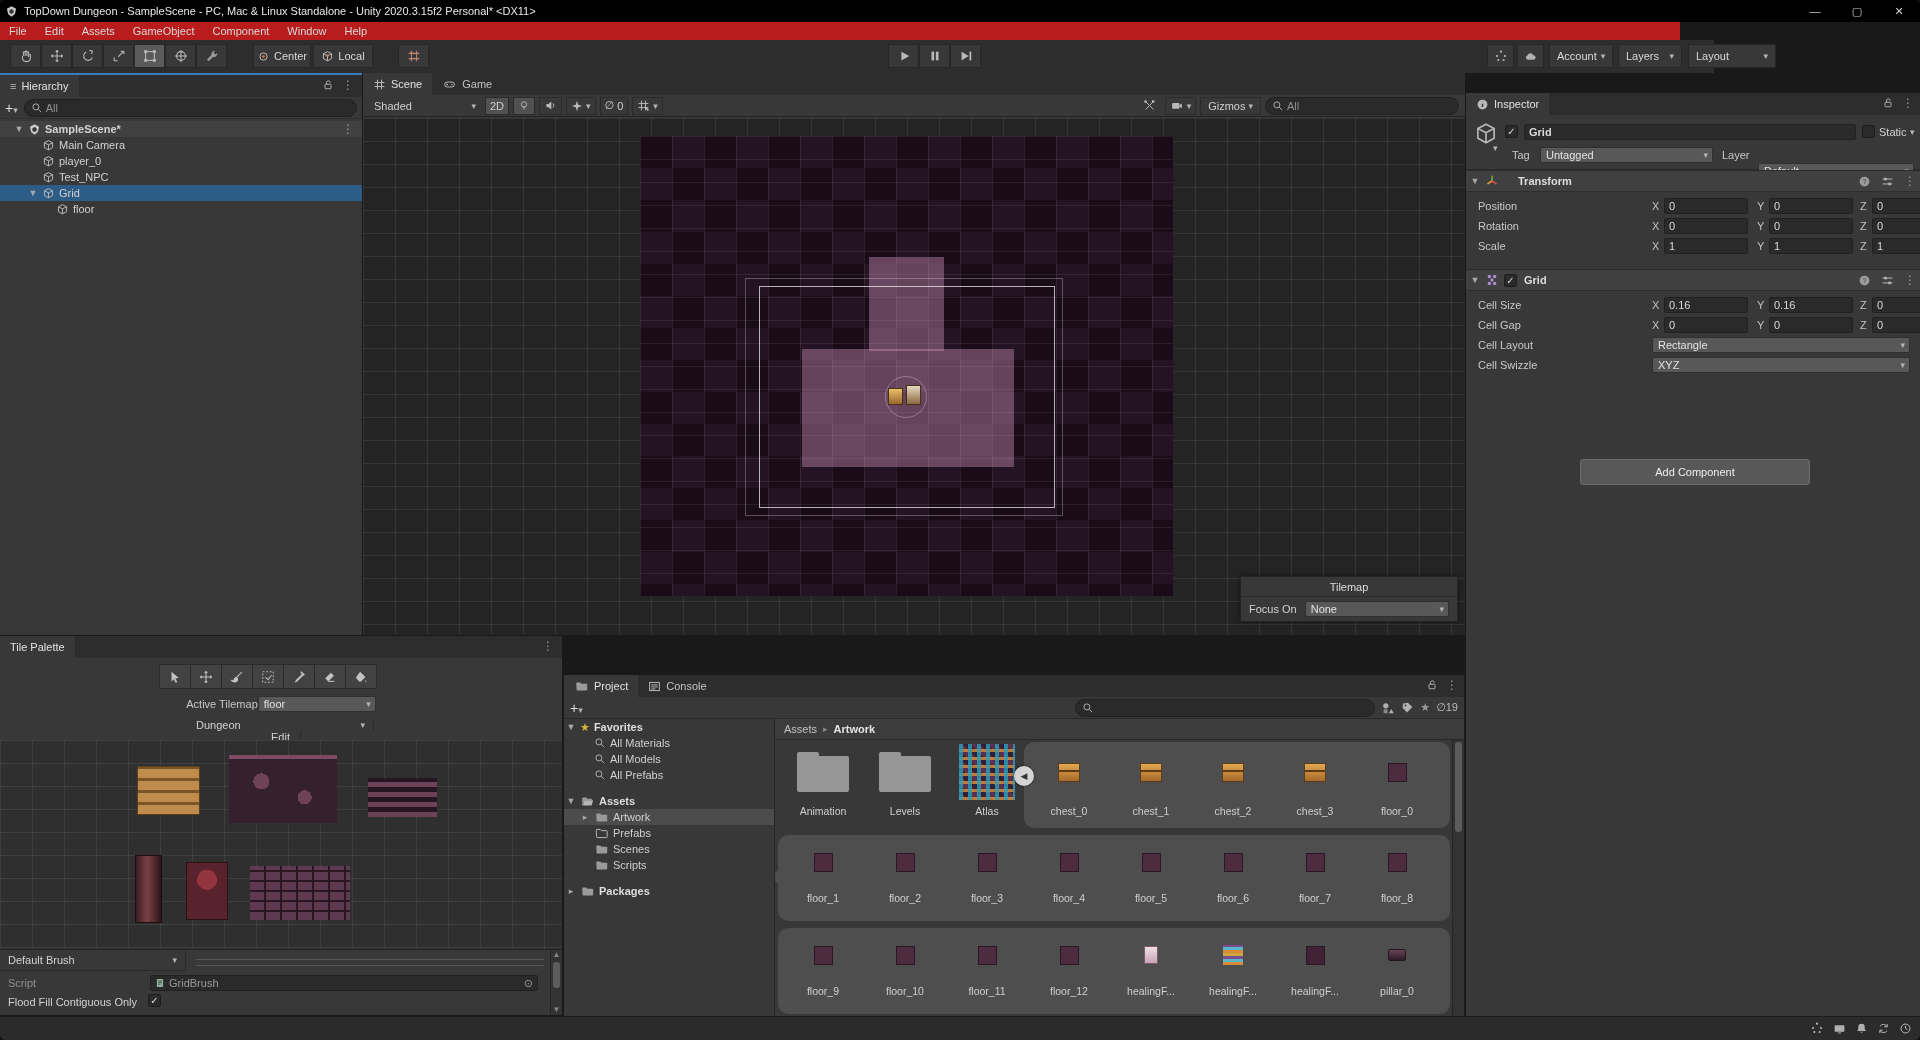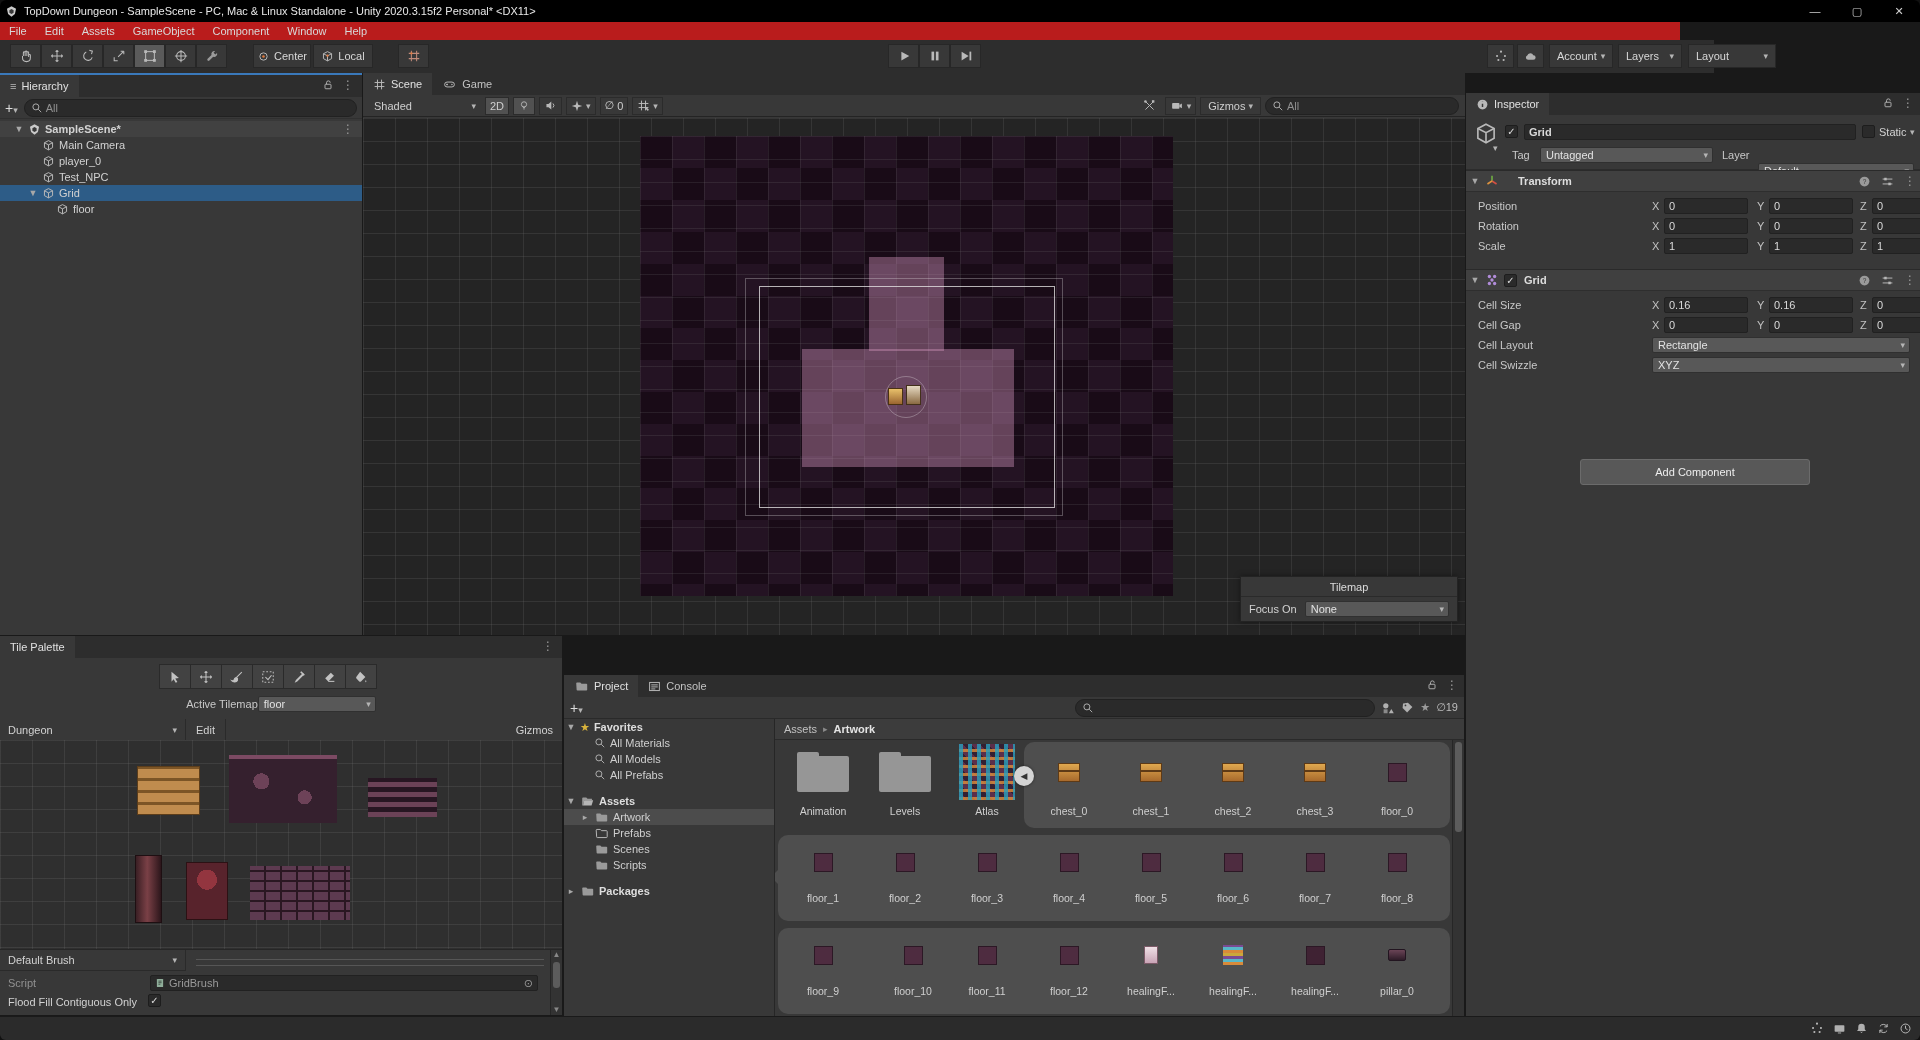--- a/index.html
+++ b/index.html
@@ -78,21 +78,21 @@
 
   
   #tilepalette{left:0;top:636px;width:562px;height:379px;background:#383838;}
   .tp-tools{position:absolute;left:160px;top:28px;display:flex;}
   .tpt{width:30px;height:23px;background:#424242;border:1px solid #2a2a2a;margin-left:-1px;display:flex;align-items:center;justify-content:center;}
   #tp-canvas{position:absolute;left:0;top:104px;width:562px;height:209px;
     background-color:#2f2f2f;
     background-image:linear-gradient(rgba(130,130,130,.18) 1px,transparent 1px),linear-gradient(90deg,rgba(130,130,130,.18) 1px,transparent 1px);
     background-size:32px 23px;}
   .ptile{position:absolute;}
-  #tp-dungeonrow{position:absolute;left:0;top:83px;right:0;height:21px;background:#383838;border-bottom:1px solid #262626;display:flex;align-items:center;}
+  #tp-dungeonrow{position:absolute;left:0;top:83px;right:0;height:21px;background:#383838;border-bottom:1px solid #262626;display:flex;align-items:center;flex-direction:column;}
   #tp-bottom{position:absolute;left:0;top:313px;right:0;bottom:0;background:#383838;border-top:1px solid #262626;}
   .draglines{position:absolute;left:196px;right:18px;top:9px;height:5px;border-top:1px solid #565656;border-bottom:1px solid #565656;}
   .vscroll{position:absolute;width:11px;background:#333;border-left:1px solid #262626;}
   .vthumb{position:absolute;left:2px;width:7px;background:#5c5c5c;border-radius:3px;}
   .varrow{position:absolute;left:0;width:11px;height:10px;color:#888;font-size:8px;text-align:center;line-height:10px;}
 
   
   #project{left:564px;top:636px;width:900px;height:379px;background:#383838;margin-top:39px;}
   #proj-toolrow{position:absolute;left:0;top:22px;right:0;height:22px;background:#383838;border-bottom:1px solid #2a2a2a;display:flex;align-items:center;padding:0 6px;gap:6px;box-sizing:border-box;}
   #proj-tree{position:absolute;left:0;top:44px;width:210px;bottom:15px;background:#383838;border-right:1px solid #262626;overflow:hidden;}
@@ -1074,21 +1074,21 @@
             </div>
             <div class="alabel">floor_8</div>
           </div>
           <div class="bubble" style="left: 3px; top: 188px; height: 86px; right: 2px;"></div>
           <div class="acell" style="left: 7px; top: 188px;">
             <div style="height: 54px; display: flex; align-items: center; justify-content: center;">
               <div class="thumb-floor"></div>
             </div>
             <div class="alabel">floor_9</div>
           </div>
-          <div class="acell" style="left: 97px; top: 188px;">
+          <div class="acell" style="left: 89px; top: 188px;">
             <div style="height: 54px; display: flex; align-items: center; justify-content: center;">
               <div class="thumb-floor"></div>
             </div>
             <div class="alabel">floor_10</div>
           </div>
           <div class="acell" style="left: 171px; top: 188px;">
             <div style="height: 54px; display: flex; align-items: center; justify-content: center;">
               <div class="thumb-floor"></div>
             </div>
             <div class="alabel">floor_11</div>

